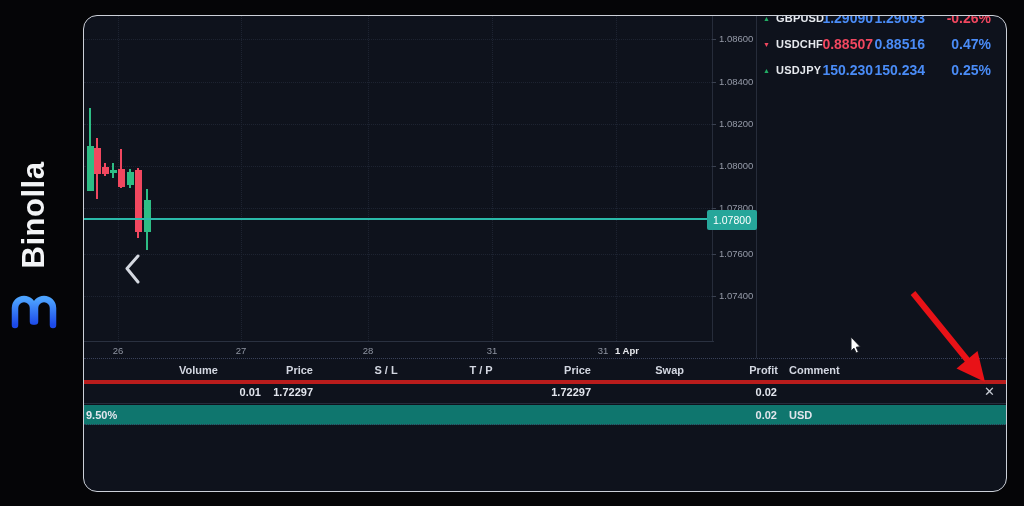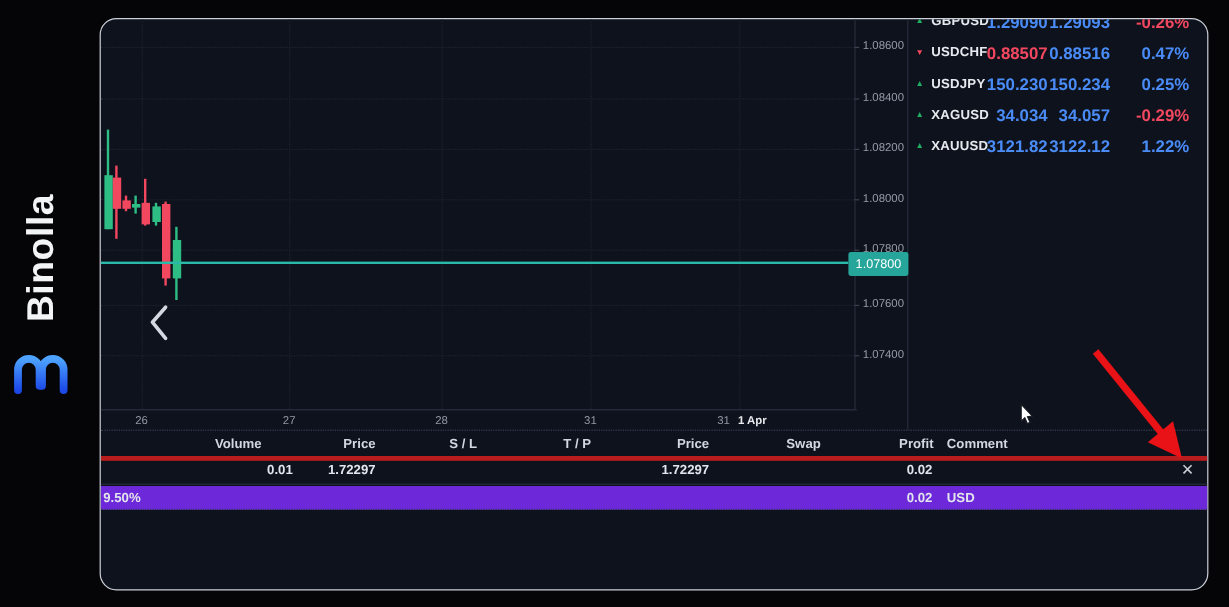--- a/index.html
+++ b/index.html
@@ -49,21 +49,21 @@
   .wl-sym{position:absolute;left:20px;top:50%;transform:translateY(-50%);color:#e6e9ee;font-size:11px;font-weight:700;letter-spacing:.2px;}
   .wl-num{position:absolute;top:50%;transform:translateY(-50%);font-size:14px;font-weight:600;}
   .wl-bid{right:135px;} .wl-ask{right:83px;} .wl-chg{right:17px;}
   .c-blue{color:var(--blue,#4a8cf7);} .c-red{color:var(--red,#f1475f);}
   .c-green{color:var(--arrow-green,#21ad64);}
 
   
   .ptable{position:absolute;left:0;top:342px;width:924px;height:135px;border-top:1px dotted #39415a;box-sizing:border-box;}
   .t-head{position:absolute;left:0;top:0;width:924px;height:21px;border-bottom:4px solid #b91c1c;}
   .t-row1{position:absolute;left:0;top:21px;width:924px;height:24px;border-bottom:1px solid #262d3c;box-sizing:border-box;}
-  .t-row2{position:absolute;left:0;top:46px;width:924px;height:20px;background:#6d28d9;border-bottom:1px dotted #2e3650;box-sizing:border-box;}
+  .t-row2{position:absolute;left:0;top:46px;width:924px;height:20px;background:#0f766e;border-bottom:1px dotted #2e3650;box-sizing:border-box;}
   .cell{position:absolute;top:0;bottom:0;display:flex;align-items:center;font-size:11px;color:#e2e5ed;font-weight:700;white-space:nowrap;}
   .th{color:#d3d7e1;}
   .ctr{transform:translateX(-50%);}
   .close-x{position:absolute;right:13px;top:0;bottom:0;display:flex;align-items:center;
            color:#c9cdd6;font-size:13px;font-weight:400;cursor:pointer;}
 
   
   .overlay{position:absolute;left:0;top:0;width:1024px;height:506px;pointer-events:none;z-index:50;}
 </style>
 </head>
@@ -169,50 +169,36 @@
           <span class="wl-num wl-ask c-blue">0.88516</span>
           <span class="wl-num wl-chg c-blue">0.47%</span>
         </div>
         <div class="wl-row" style="top: 41px;">
           <span class="wl-arrow c-green">▲</span>
           <span class="wl-sym">USDJPY</span>
           <span class="wl-num wl-bid c-blue">150.230</span>
           <span class="wl-num wl-ask c-blue">150.234</span>
           <span class="wl-num wl-chg c-blue">0.25%</span>
         </div>
-        <div class="wl-row" style="top: 67px;">
-          <span class="wl-arrow c-green">▲</span>
-          <span class="wl-sym">XAGUSD</span>
-          <span class="wl-num wl-bid c-blue">34.034</span>
-          <span class="wl-num wl-ask c-blue">34.057</span>
-          <span class="wl-num wl-chg c-red">-0.29%</span>
-        </div>
-        <div class="wl-row" style="top: 93px;">
-          <span class="wl-arrow c-green">▲</span>
-          <span class="wl-sym">XAUUSD</span>
-          <span class="wl-num wl-bid c-blue">3121.82</span>
-          <span class="wl-num wl-ask c-blue">3122.12</span>
-          <span class="wl-num wl-chg c-blue">1.22%</span>
-        </div>
       </div>
 
     <div class="ptable">
       <div class="t-head">
         <span class="cell th" style="right:790px">Volume</span>
         <span class="cell th" style="right:695px">Price</span>
         <span class="cell th ctr" style="left:302px">S / L</span>
         <span class="cell th ctr" style="left:397px">T / P</span>
         <span class="cell th" style="right:417px">Price</span>
         <span class="cell th" style="right:324px">Swap</span>
         <span class="cell th" style="right:230px">Profit</span>
         <span class="cell th" style="left:705px">Comment</span>
       </div>
 
       <div class="t-row1">
-        <span class="cell" style="right:764px">0.01</span>
+        <span class="cell" style="right:747px">0.01</span>
         <span class="cell" style="right:695px">1.72297</span>
         <span class="cell" style="right:417px">1.72297</span>
         <span class="cell c-blue" style="right:231px">0.02</span>
         <span class="close-x">✕</span>
       </div>
 
       <div class="t-row2">
         <span class="cell" style="left:2px">9.50%</span>
         <span class="cell" style="right:231px">0.02</span>
         <span class="cell c-blue" style="left:705px">USD</span>

